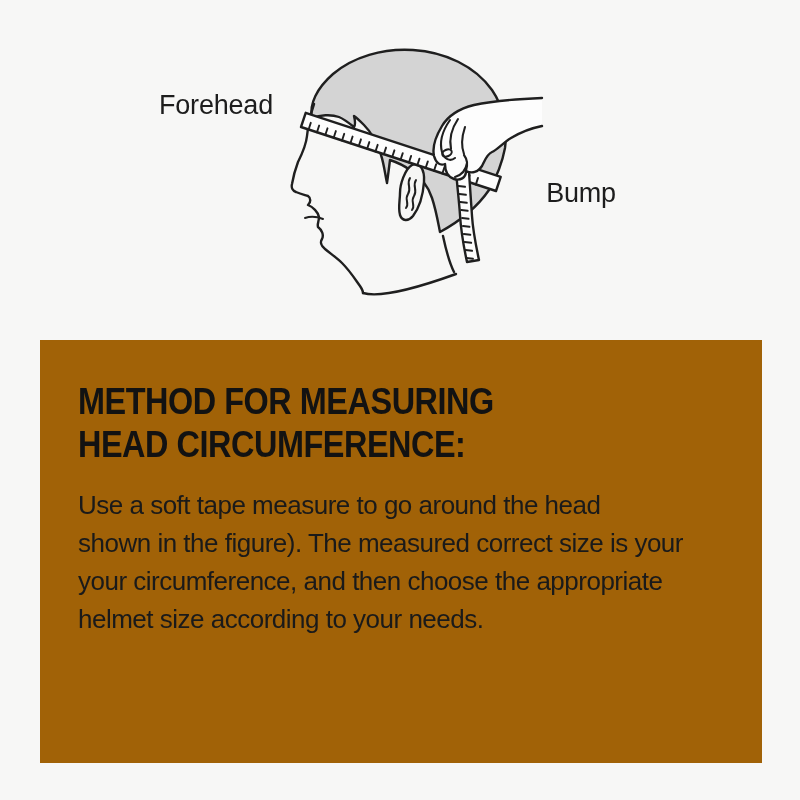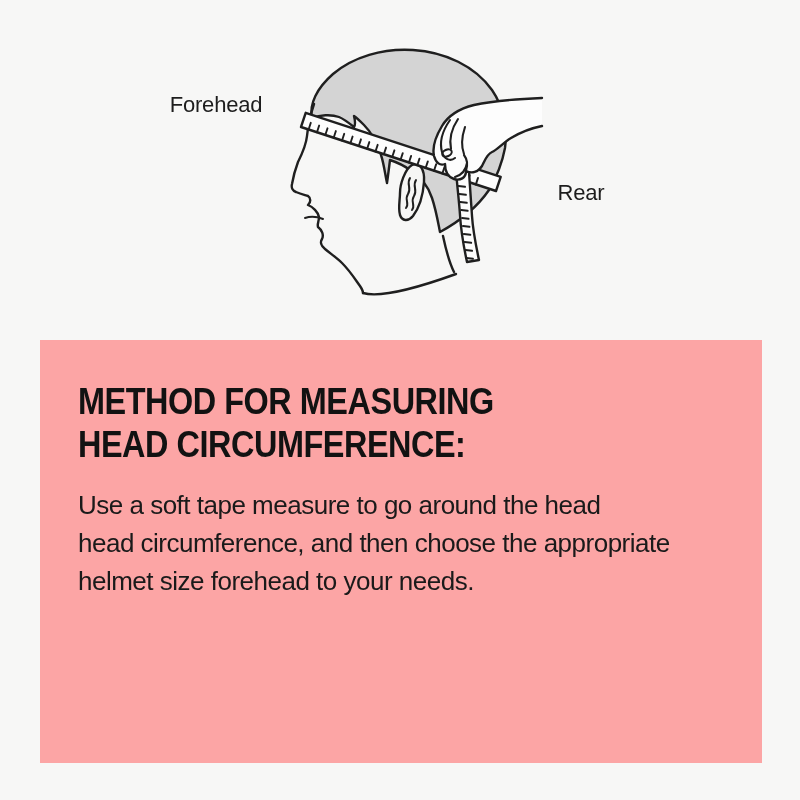--- a/index.html
+++ b/index.html
@@ -4,27 +4,27 @@
 <style>
   html,body{margin:0;padding:0;}
   .page{
     position:relative;width:800px;height:800px;overflow:hidden;
     background:#f7f7f6;font-family:"Liberation Sans",sans-serif;
   }
   .figure-area{position:absolute;left:0;top:0;width:800px;height:340px;}
   .figure-area svg{position:absolute;left:0;top:0;}
   .diagram-label{
     position:absolute;text-align:center;color:#1d1d1d;
-    font-size:22px;line-height:34px;letter-spacing:-0.2px;
+    font-size:27px;line-height:34px;letter-spacing:-0.2px;
   }
   .label-forehead{left:118px;top:88px;width:196px;}
   .label-rear{left:496px;top:176px;width:170px;}
   .panel{
     position:absolute;left:40px;top:340px;width:722px;height:423px;
-    background:#fca5a5;
+    background:#a16207;
   }
   .heading{
     position:absolute;left:38px;top:40px;color:#121212;
     font-size:36px;font-weight:700;line-height:43px;letter-spacing:-0.5px;
     transform:scaleX(0.9);transform-origin:left top;white-space:nowrap;
   }
   .body-text{
     position:absolute;left:38px;top:146px;color:#1a1a1a;
     font-size:26px;line-height:38px;letter-spacing:-0.5px;white-space:nowrap;
   }
@@ -155,28 +155,29 @@
         <ellipse stroke-width="2" cx="447" cy="153" rx="5" ry="3.3" transform="rotate(-25 447 153)"></ellipse>
         <path stroke-width="2.1" d="M455,177 C462,175 466,169 467,163"></path>
         <path stroke-width="2.1" d="M466,171 C468,165 467,159 464,155"></path>
       </g>
     </svg>
 
     <div class="diagram-label label-forehead">
       <div>Forehead</div>
     </div>
     <div class="diagram-label label-rear">
-      <div>Rear</div>
+      <div>Bump</div>
     </div>
   </div>
 
   <div class="panel">
     <div class="heading">
       <div>METHOD FOR MEASURING</div>
       <div>HEAD CIRCUMFERENCE:</div>
     </div>
     <div class="body-text">
       <div>Use a soft tape measure to go around the head</div>
-      <div>head circumference, and then choose the appropriate</div>
-      <div>helmet size forehead to your needs.</div>
+      <div>shown in the figure). The measured correct size is your</div>
+      <div>your circumference, and then choose the appropriate</div>
+      <div>helmet size according to your needs.</div>
     </div>
   </div>
 </div>
 
 </body></html>

